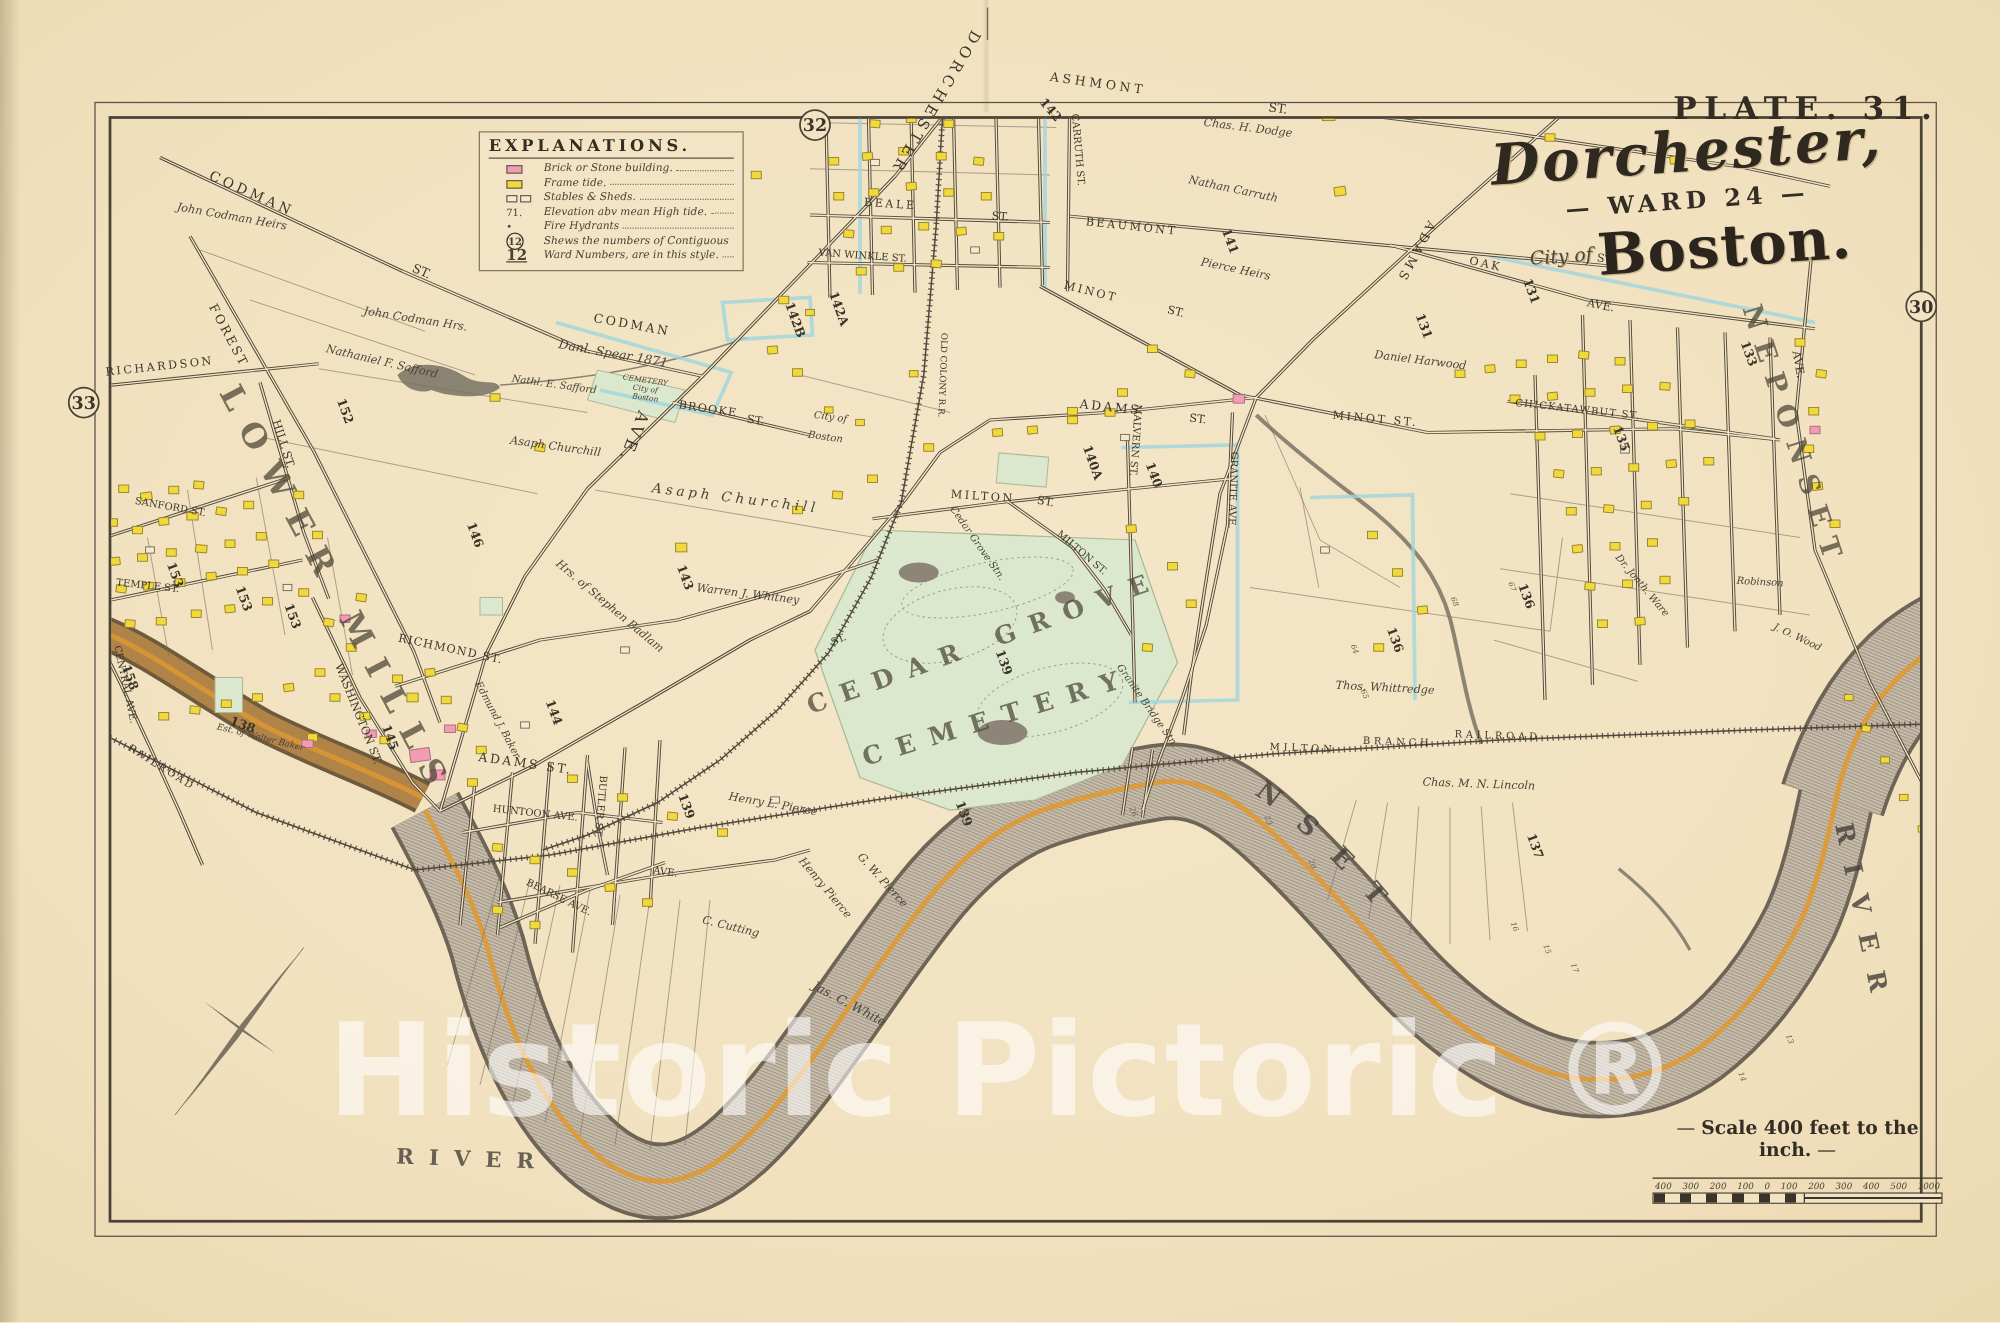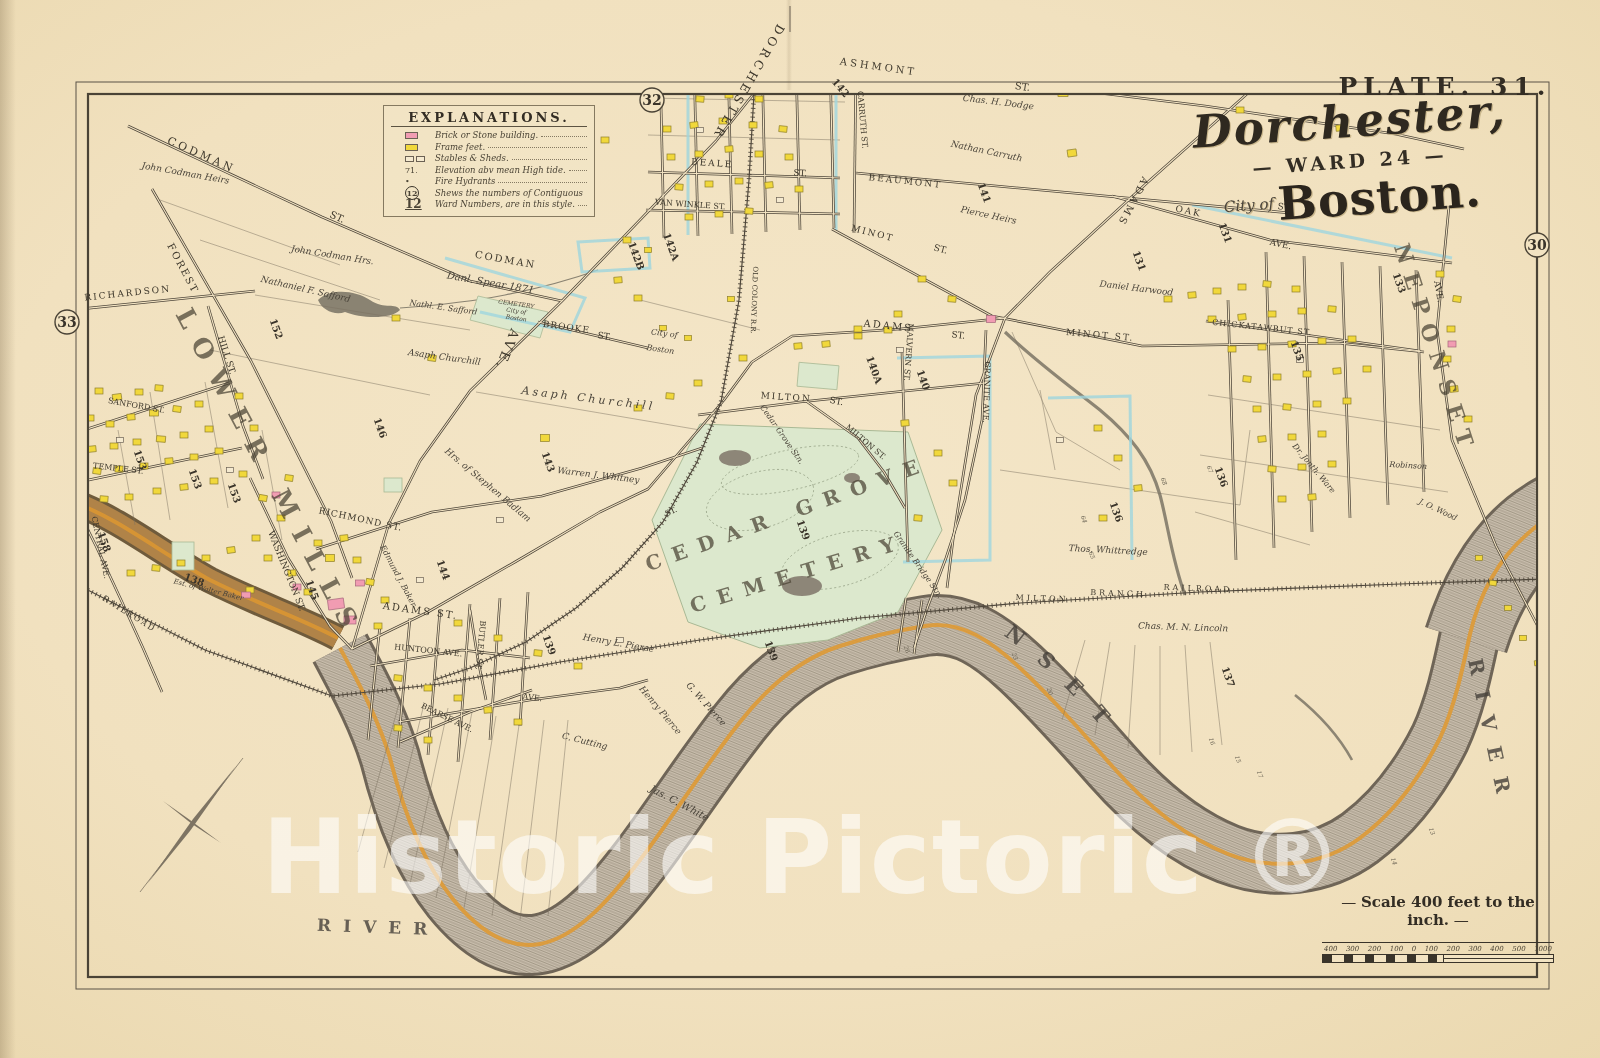--- a/index.html
+++ b/index.html
@@ -24,21 +24,21 @@
 
   
   .ov{position:absolute;z-index:10;color:#332d24;}
   #plate-label{left:1330px;top:52px;width:230px;text-align:center;font-size:25px;font-weight:bold;letter-spacing:6px;margin-top:20px;}
   #title-block{left:1195px;top:95px;width:310px;text-align:center;transform:rotate(-4deg);}
   #title-line1{font-size:45px;font-weight:bold;font-style:italic;letter-spacing:2px;color:#2f2920;text-shadow:1px 1px 0 #c9b68c;}
   #title-line2{font-size:19px;font-weight:bold;letter-spacing:4px;margin-top:2px;}
   #title-line3{font-size:46px;font-weight:bold;letter-spacing:1px;margin-top:0;color:#2b251d;text-shadow:1px 1px 0 #c9b68c;}
   #title-prefix{font-size:15px;font-style:italic;font-weight:normal;letter-spacing:0;vertical-align:12px;margin-right:4px;color:#4a443a;}
   #legend{left:383px;top:105px;width:196px;border:1px solid #857960;padding:4px 7px 5px 7px;background:rgba(244,231,203,.35);}
-  #legend-title{text-align:center;font-weight:bold;font-size:13px;letter-spacing:3px;border-bottom:1px solid #5c5342;padding-bottom:1px;margin-bottom:3px;}
+  #legend-title{text-align:left;font-weight:bold;font-size:13px;letter-spacing:3px;border-bottom:1px solid #5c5342;padding-bottom:1px;margin-bottom:3px;}
   .lg-row{display:flex;align-items:center;font-size:8.5px;font-style:italic;color:#4a4335;line-height:11.5px;height:11.5px;white-space:nowrap;}
   .lg-sw{width:30px;flex:none;display:flex;align-items:center;justify-content:flex-start;font-style:normal;margin-left:14px;}
   .lg-label{overflow:hidden;}
   .lg-row .fill{flex:1;border-bottom:1px dotted #857a63;margin-left:3px;height:1px;}
   .swatch{display:inline-block;width:11px;height:5px;border:1px solid #6b6154;}
   .swatch.pink{background:#f19cb2;}
   .swatch.yellow{background:#f1d83b;}
   .swatch.sheds{width:7px;height:4px;background:#f5ead0;margin-right:2px;}
   .circ{display:inline-block;width:12px;height:12px;border:1px solid #3a342a;border-radius:50%;font-size:8px;line-height:12px;text-align:center;font-weight:bold;}
   .wardnum{font-weight:bold;font-size:12px;text-decoration:underline;}
@@ -645,21 +645,21 @@
         <span class="lg-sw">
           <span class="swatch pink"></span>
         </span>
         <span class="lg-label">Brick or Stone building.</span>
         <span class="fill"></span>
       </div>
       <div class="lg-row">
         <span class="lg-sw">
           <span class="swatch yellow"></span>
         </span>
-        <span class="lg-label">Frame feet.</span>
+        <span class="lg-label">Frame tide.</span>
         <span class="fill"></span>
       </div>
       <div class="lg-row">
         <span class="lg-sw">
           <span class="swatch sheds"></span>
           <span class="swatch sheds"></span>
         </span>
         <span class="lg-label">Stables &amp; Sheds.</span>
         <span class="fill"></span>
       </div>

